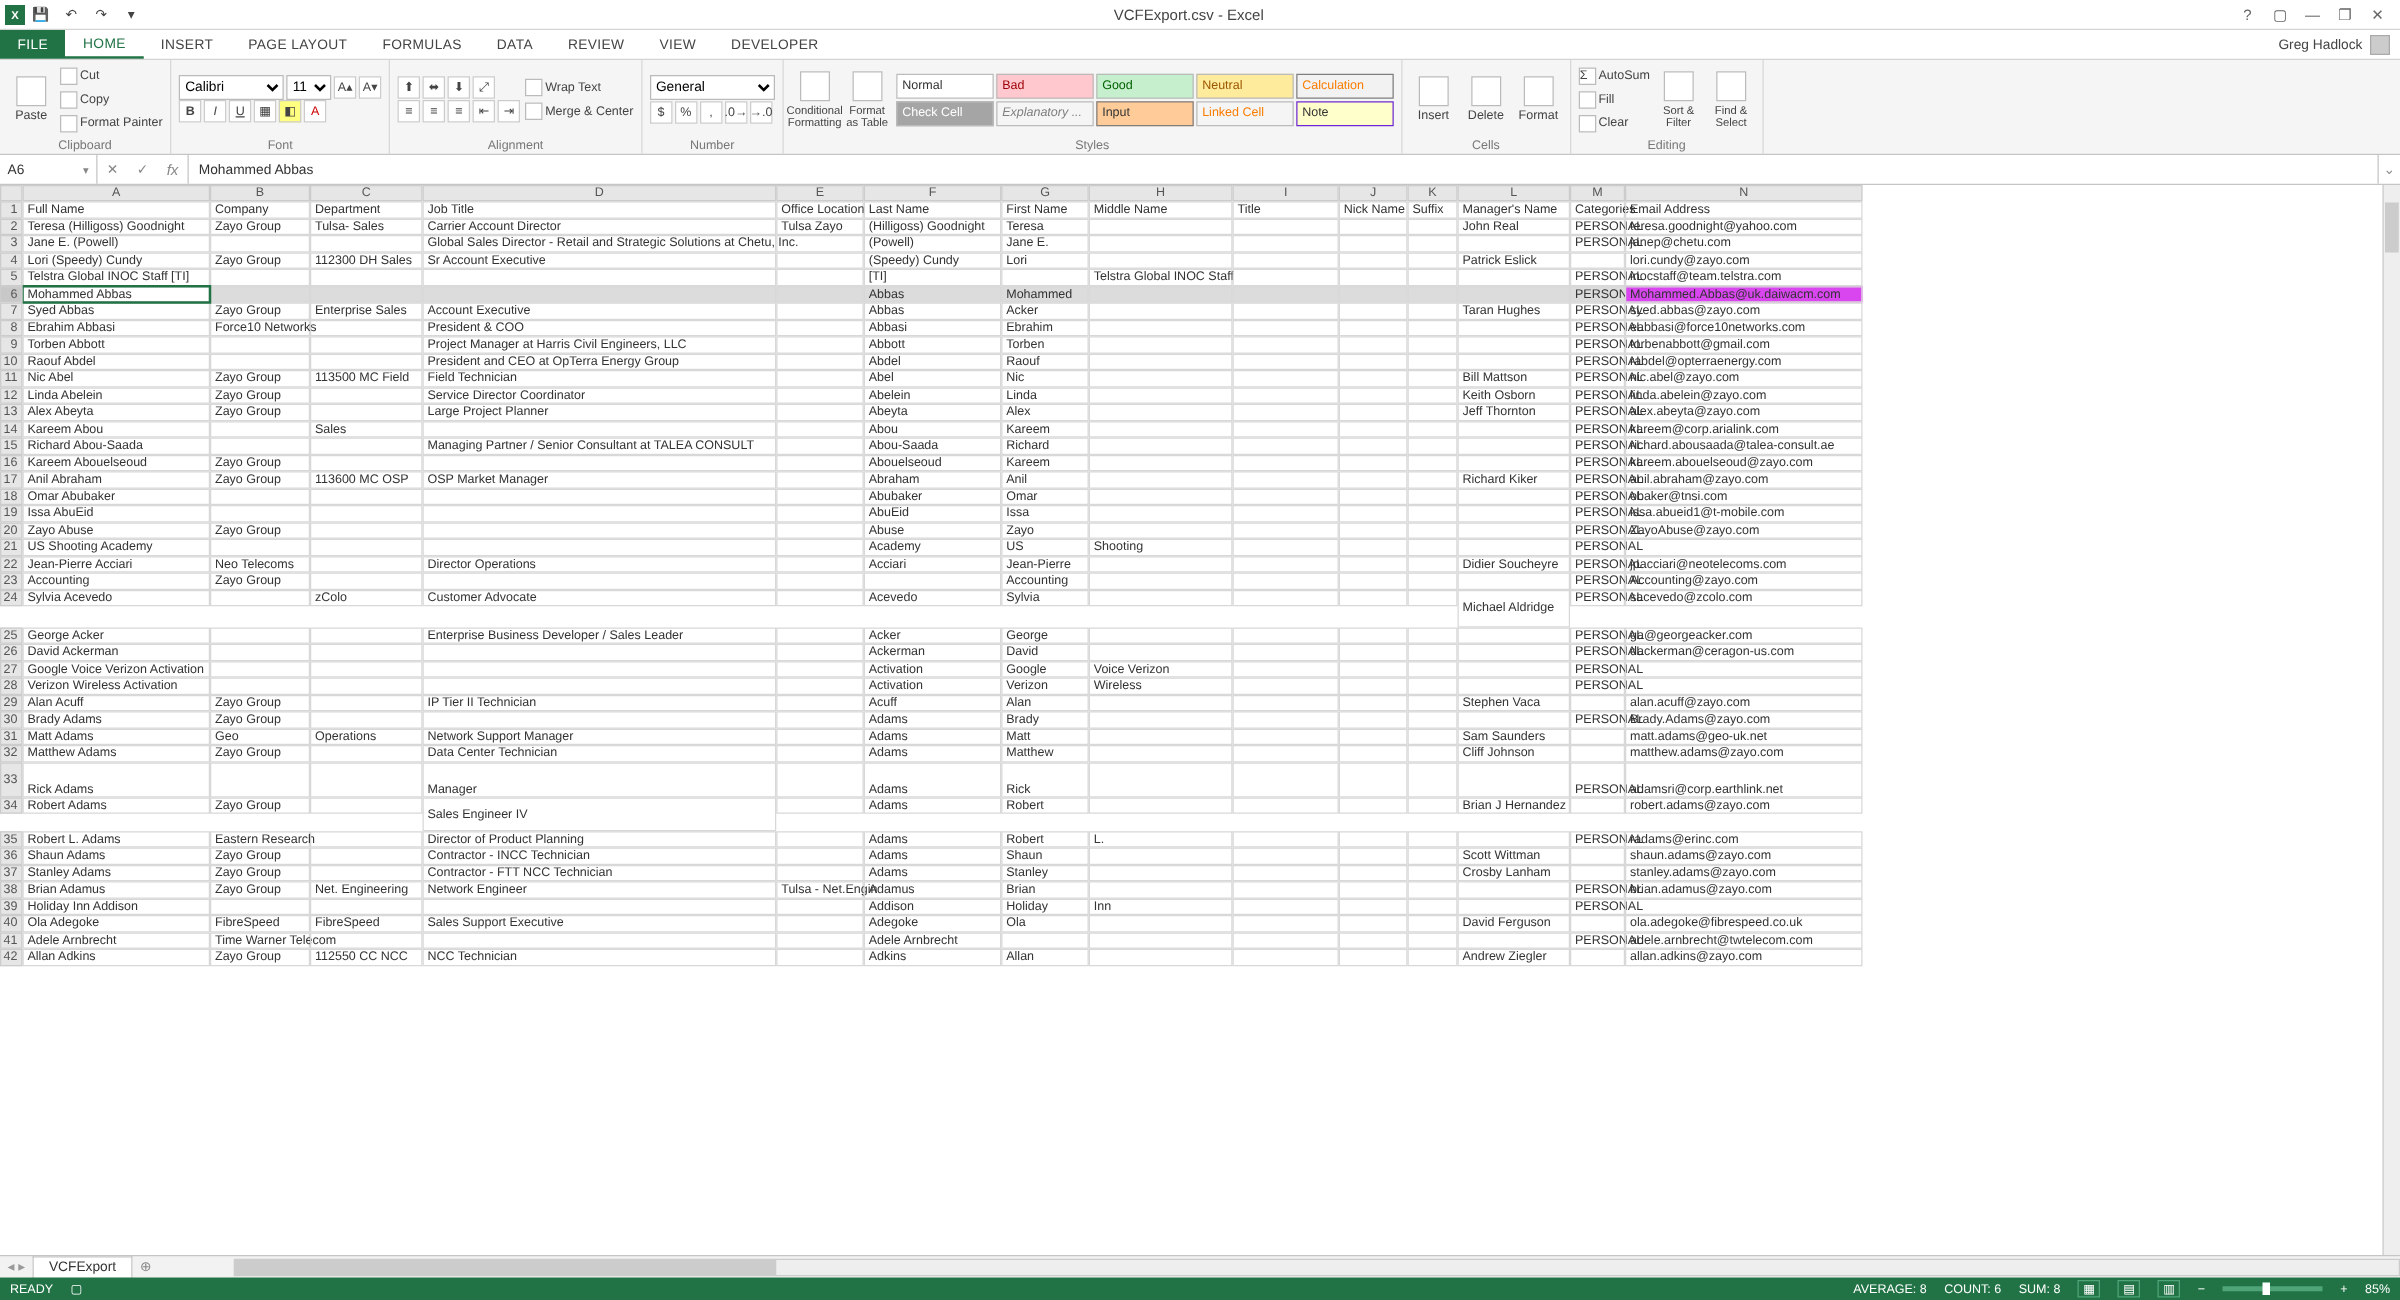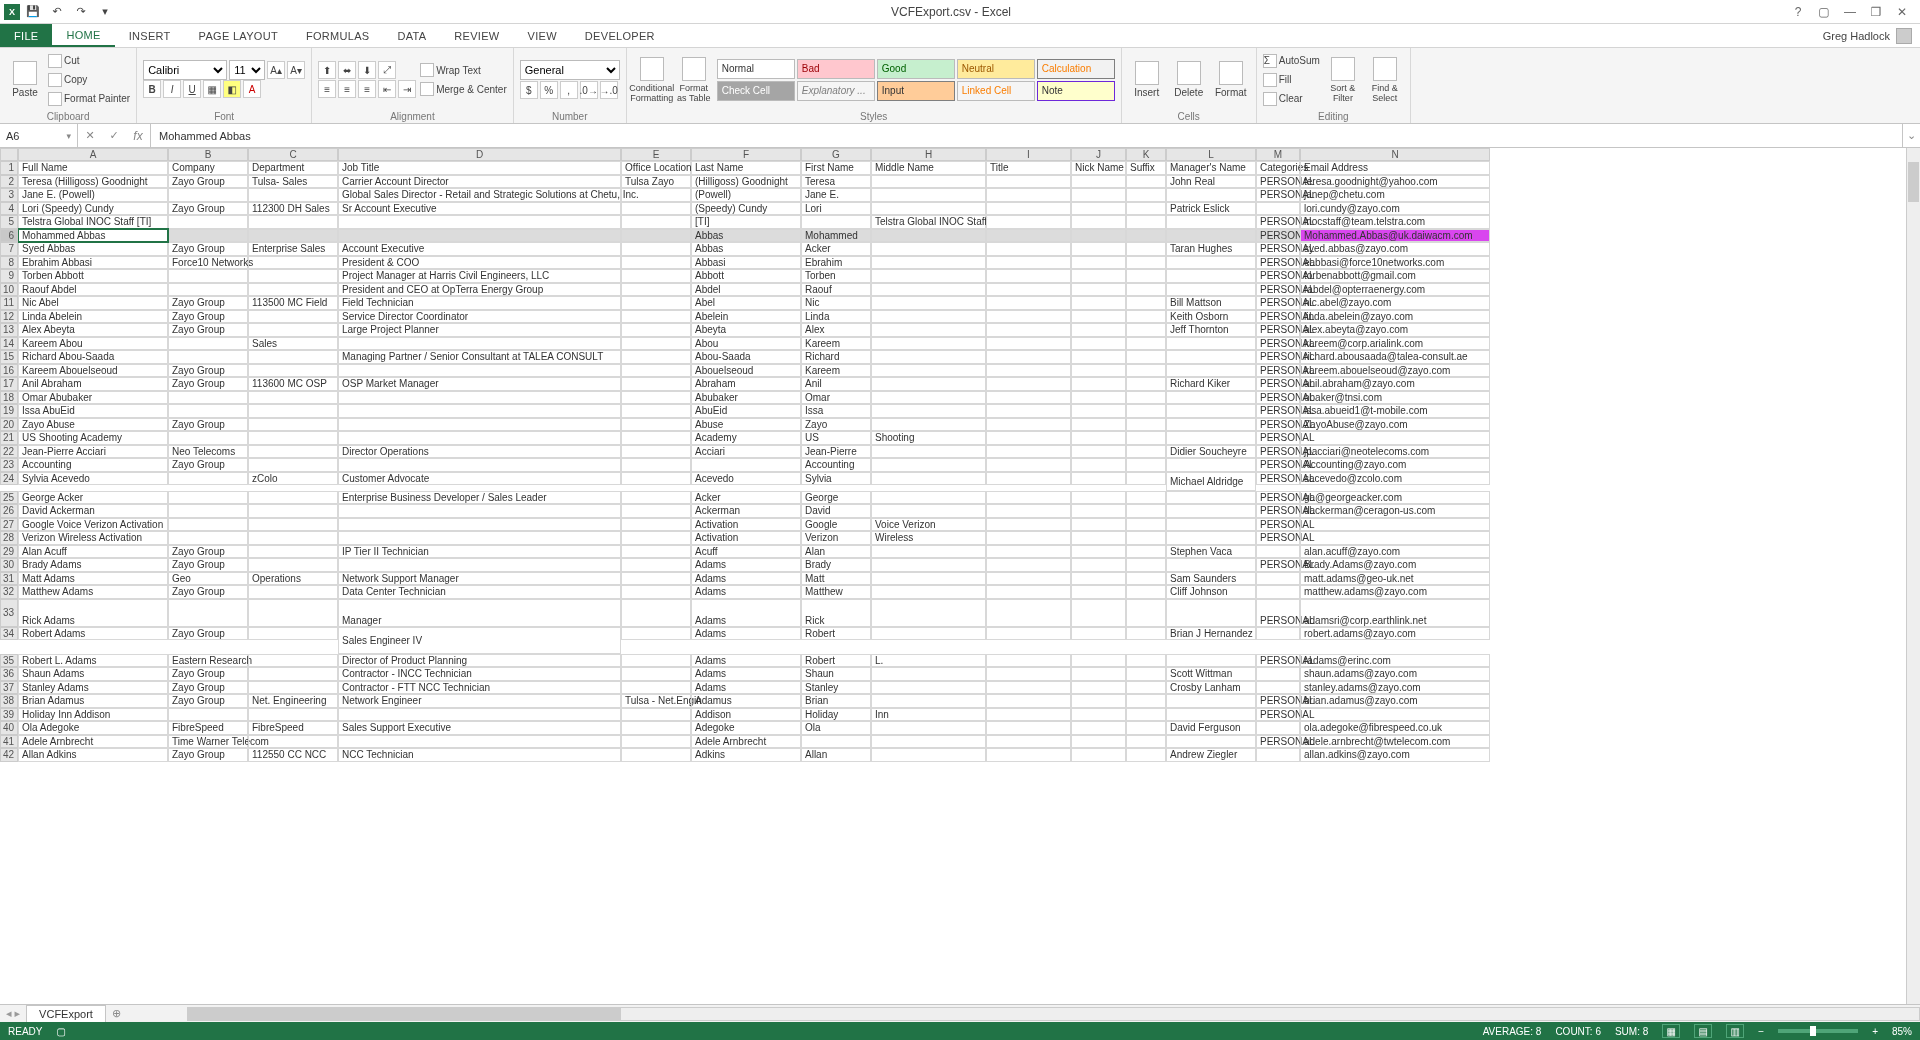--- a/index.html
+++ b/index.html
@@ -668,21 +668,21 @@
       <div class="cell" style="height:13.5px"></div>
       <div class="cell" style="height:13.5px">zColo</div>
       <div class="cell" style="height:13.5px">Customer Advocate</div>
       <div class="cell" style="height:13.5px"></div>
       <div class="cell" style="height:13.5px">Acevedo</div>
       <div class="cell" style="height:13.5px">Sylvia</div>
       <div class="cell" style="height:13.5px"></div>
       <div class="cell" style="height:13.5px"></div>
       <div class="cell" style="height:13.5px"></div>
       <div class="cell" style="height:13.5px"></div>
-      <div class="cell" style="height:19px">Michael Aldridge</div>
+      <div class="cell" style="height:30px">Michael Aldridge</div>
       <div class="cell" style="height:13.5px">PERSONAL</div>
       <div class="cell" style="height:13.5px">sacevedo@zcolo.com</div>
       <div class="rowhdr" style="height:13.5px">25</div>
       <div class="cell" style="height:13.5px">George Acker</div>
       <div class="cell" style="height:13.5px"></div>
       <div class="cell" style="height:13.5px"></div>
       <div class="cell" style="height:13.5px">Enterprise Business Developer / Sales Leader</div>
       <div class="cell" style="height:13.5px"></div>
       <div class="cell" style="height:13.5px">Acker</div>
       <div class="cell" style="height:13.5px">George</div>

